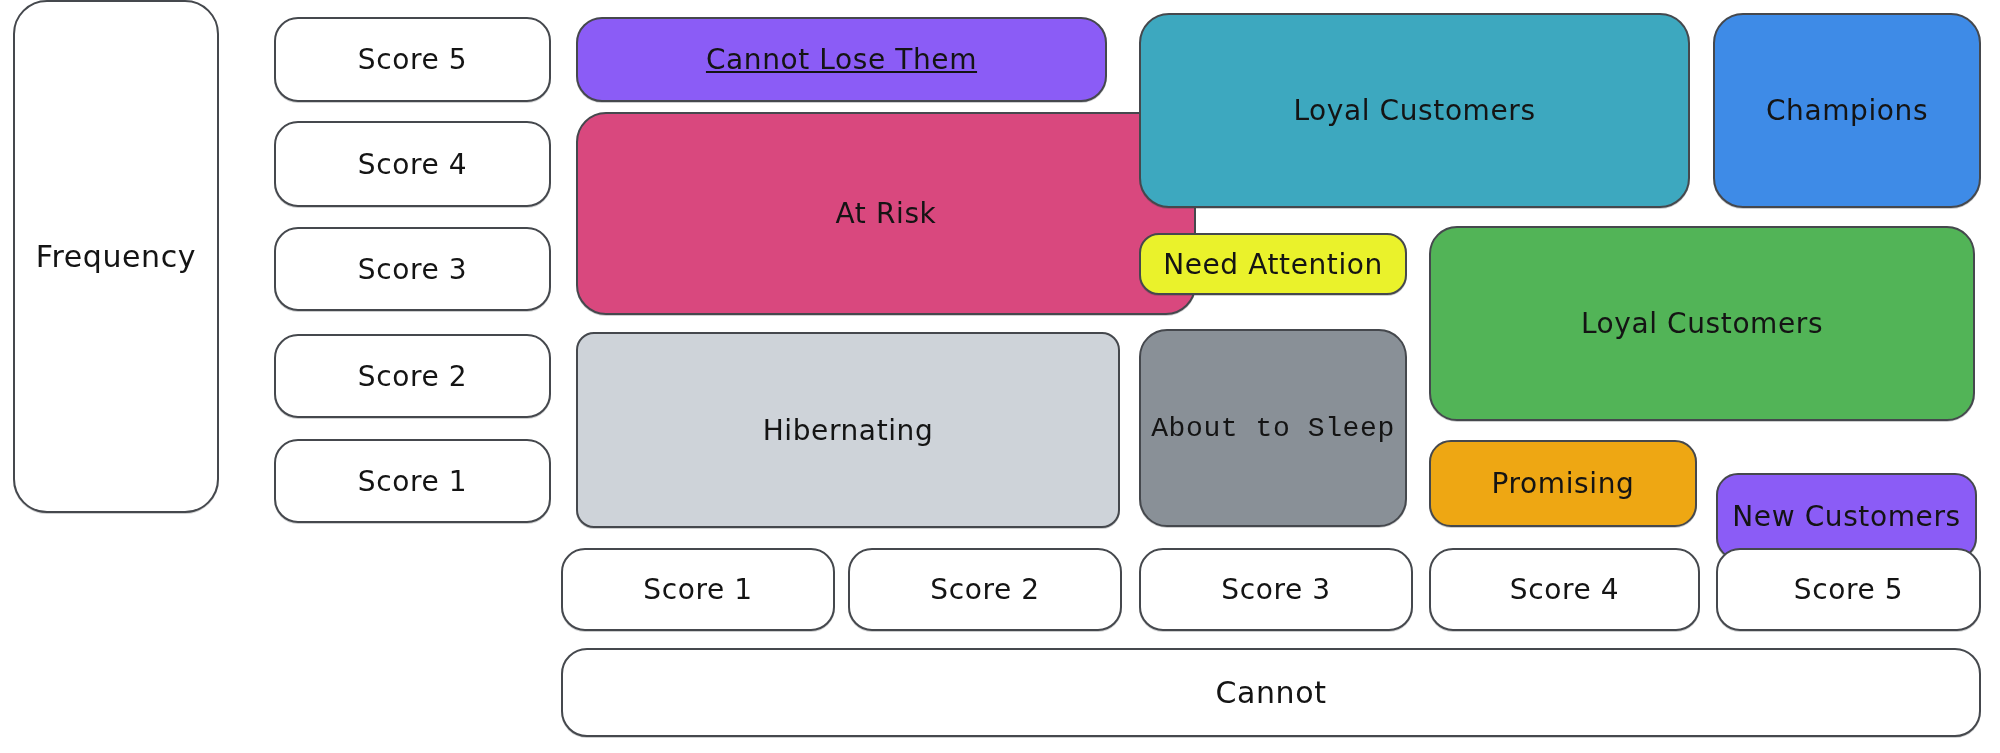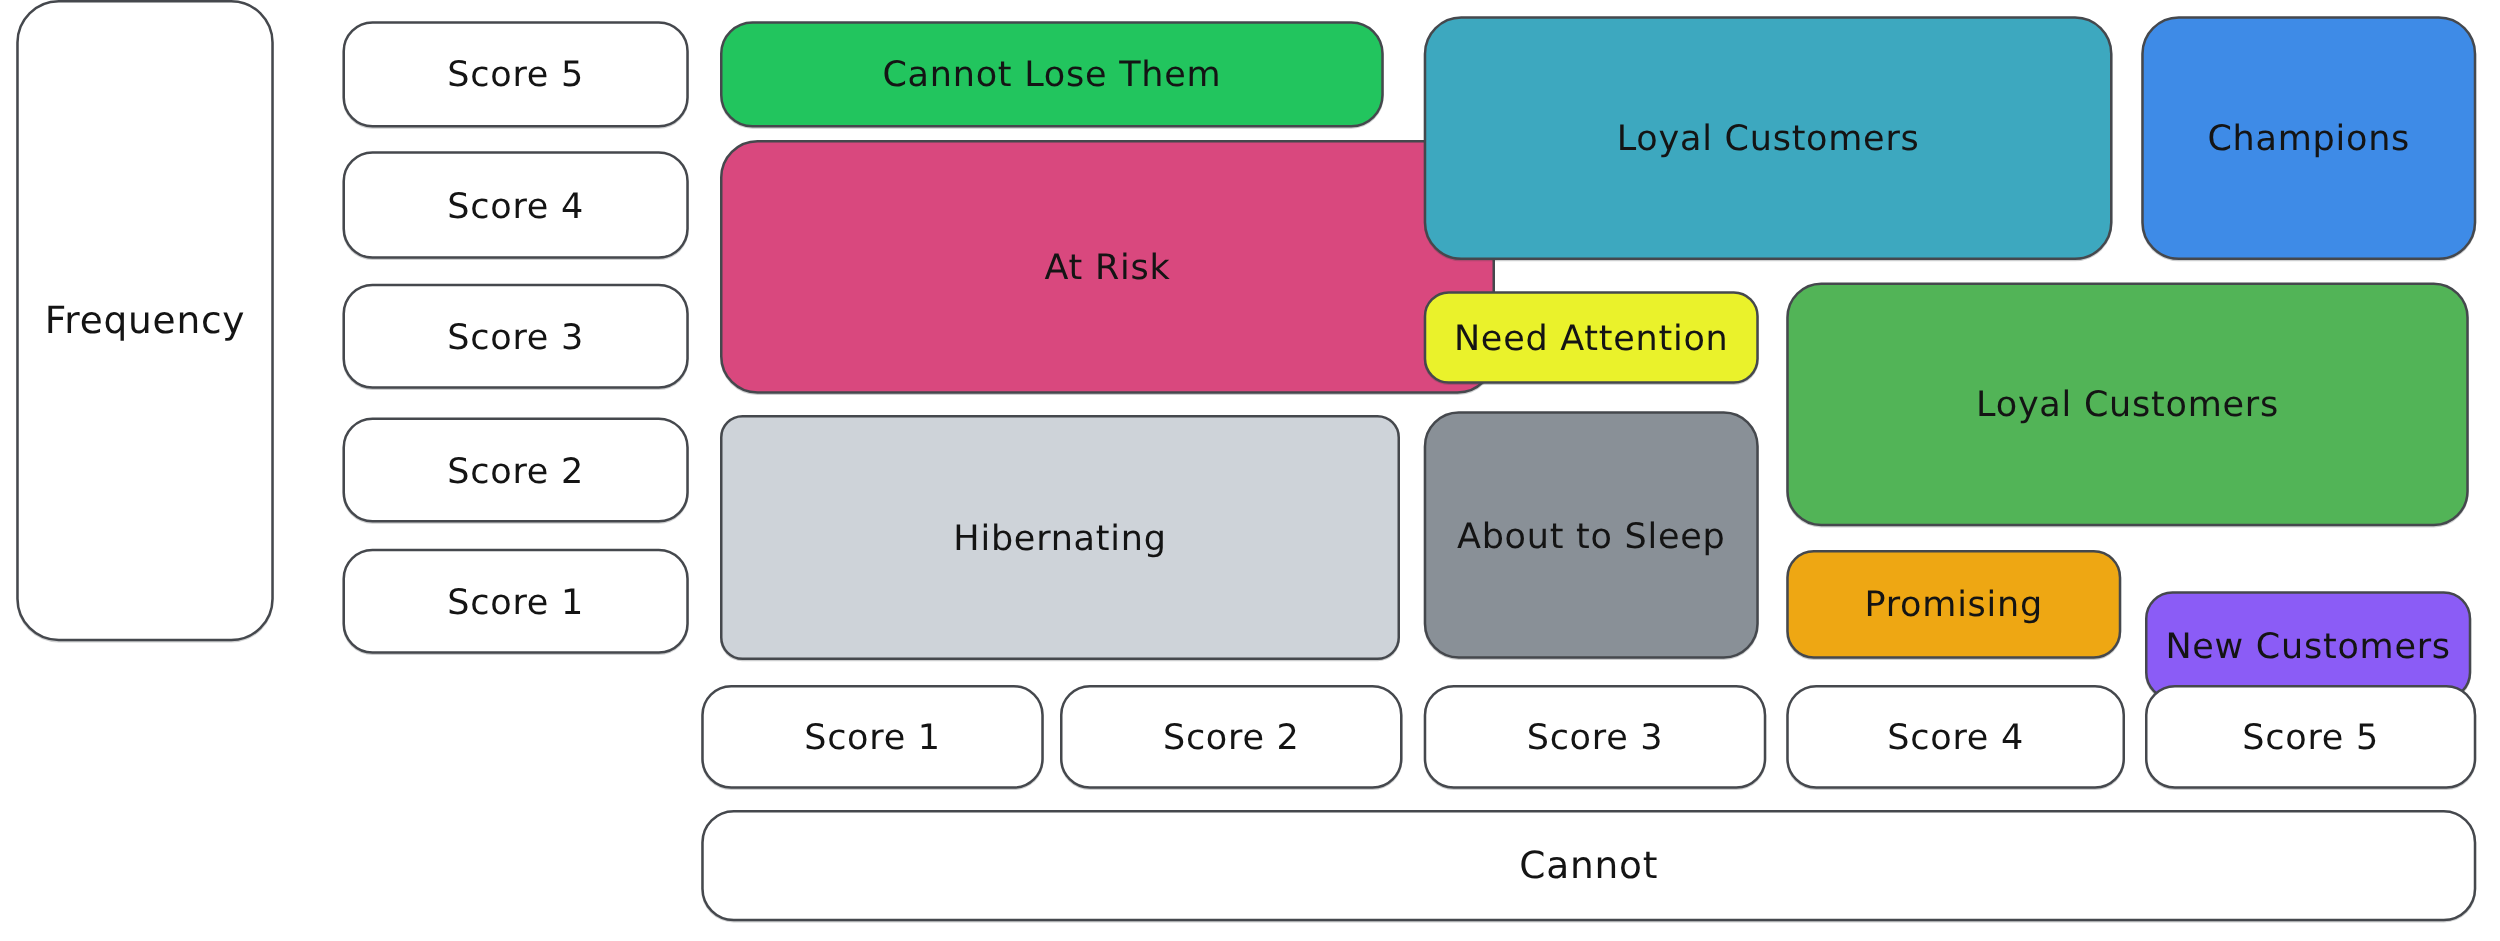--- a/index.html
+++ b/index.html
@@ -43,21 +43,21 @@
   .rs4 { left: 1429px; top: 548px; width: 271px; height: 83px; border-radius: 24px; }
   .rs5 { left: 1716px; top: 548px; width: 265px; height: 83px; border-radius: 24px; }
   .recency-axis { left: 561px; top: 648px; width: 1420px; height: 89px; border-radius: 26px; }
   .recency-axis .lbl { font-size: 30px; }
   
   .seg-cannot-lose   { left: 576px;  top: 17px;  width: 531px; height: 85px;  border-radius: 26px; }
   .seg-at-risk       { left: 576px;  top: 112px; width: 620px; height: 203px; border-radius: 30px; }
   .seg-hibernating   { left: 576px;  top: 332px; width: 544px; height: 196px; border-radius: 18px; }
   .seg-loyal-teal    { left: 1139px; top: 13px;  width: 551px; height: 195px; border-radius: 30px; }
   .seg-champions     { left: 1713px; top: 13px;  width: 268px; height: 195px; border-radius: 30px; }
-  .seg-need-attn     { left: 1139px; top: 233px; width: 268px; height: 74px;  border-radius: 20px; }
+  .seg-need-attn     { left: 1139px; top: 233px; width: 268px; height: 62px;  border-radius: 20px; }
   .seg-loyal-green   { left: 1429px; top: 226px; width: 546px; height: 195px; border-radius: 28px; }
   .seg-about-sleep   { left: 1139px; top: 329px; width: 268px; height: 198px; border-radius: 28px; }
   .seg-promising     { left: 1429px; top: 440px; width: 268px; height: 87px;  border-radius: 22px; }
   .seg-new-cust      { left: 1716px; top: 440px; width: 261px; height: 87px;  border-radius: 22px; }
 </style>
 </head>
 <body>
 
 <div class="canvas">
 
@@ -73,42 +73,42 @@
   <div class="box fs3">
     <span class="lbl">Score 3</span>
   </div>
   <div class="box fs2">
     <span class="lbl">Score 2</span>
   </div>
   <div class="box fs1">
     <span class="lbl">Score 1</span>
   </div>
 
-  <div class="box seg-cannot-lose" style="background: #22c55e;">
+  <div class="box seg-cannot-lose" style="background: #8b5cf6; text-decoration: underline;">
     <span class="lbl">Cannot Lose Them</span>
   </div>
   <div class="box seg-at-risk" style="background: rgb(217, 72, 126);">
     <span class="lbl">At Risk</span>
   </div>
   <div class="box seg-hibernating" style="background: rgb(206, 211, 217);">
     <span class="lbl">Hibernating</span>
   </div>
   <div class="box seg-loyal-teal" style="background: rgb(61, 168, 191);">
     <span class="lbl">Loyal Customers</span>
   </div>
   <div class="box seg-champions" style="background: rgb(62, 139, 231);">
     <span class="lbl">Champions</span>
   </div>
   <div class="box seg-need-attn" style="background: rgb(234, 242, 43);">
     <span class="lbl">Need Attention</span>
   </div>
   <div class="box seg-loyal-green" style="background: rgb(82, 180, 87);">
     <span class="lbl">Loyal Customers</span>
   </div>
-  <div class="box seg-about-sleep" style="background: rgb(137, 144, 151);">
+  <div class="box seg-about-sleep" style="background: rgb(137, 144, 151); font-family: Liberation Mono, monospace;">
     <span class="lbl">About to Sleep</span>
   </div>
   <div class="box seg-promising" style="background: rgb(238, 167, 19);">
     <span class="lbl">Promising</span>
   </div>
   <div class="box seg-new-cust" style="background: #8b5cf6; margin-top: 33px;">
     <span class="lbl">New Customers</span>
   </div>
 
   <div class="box rs1">

